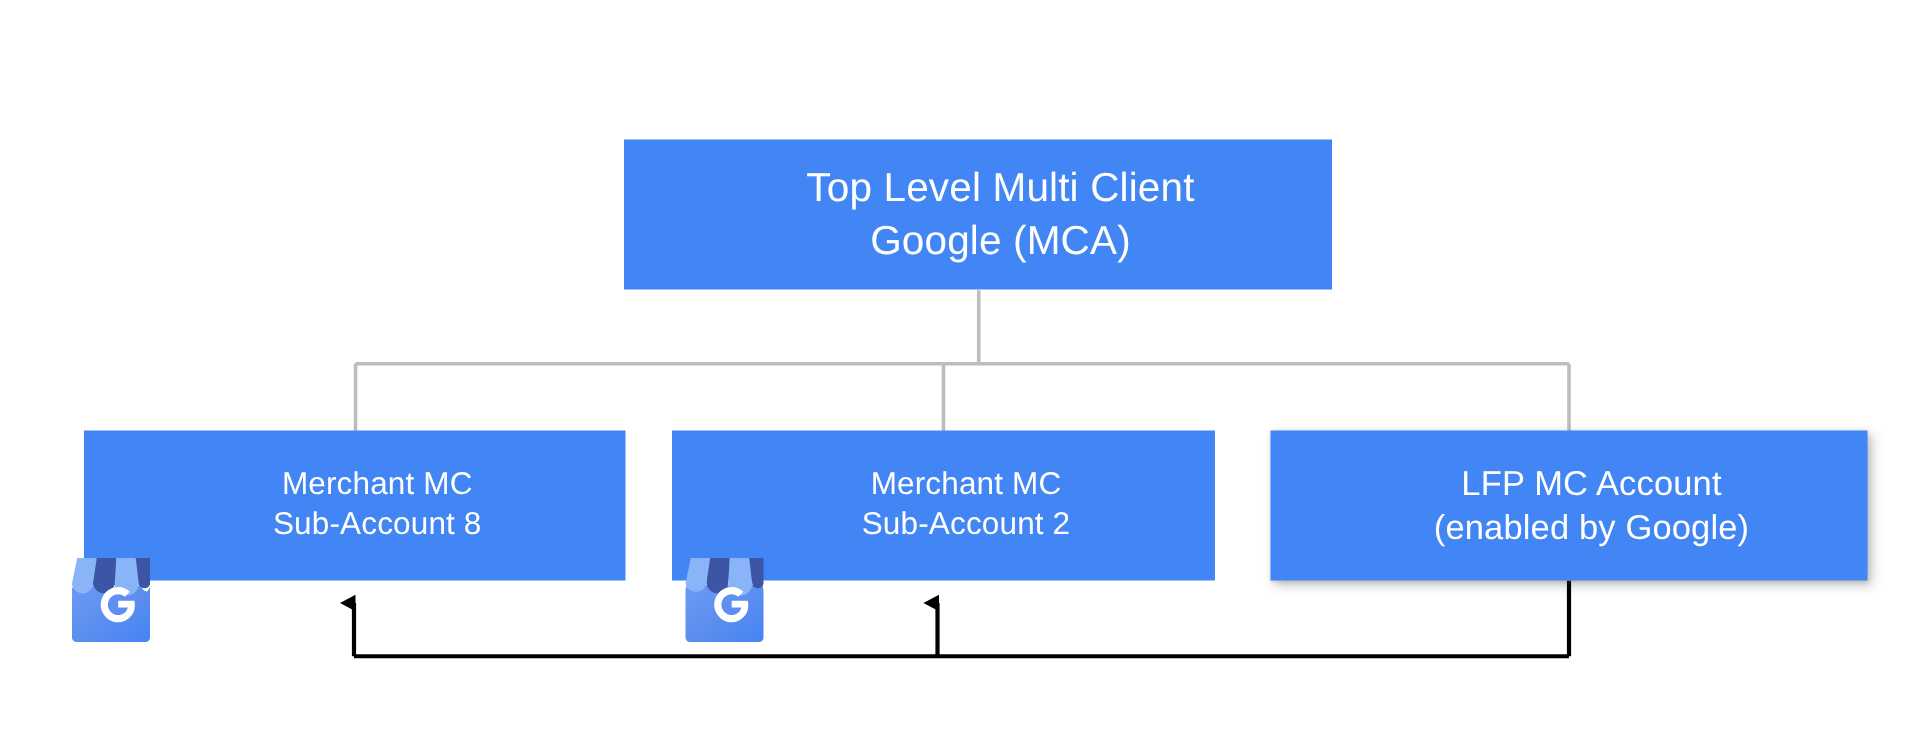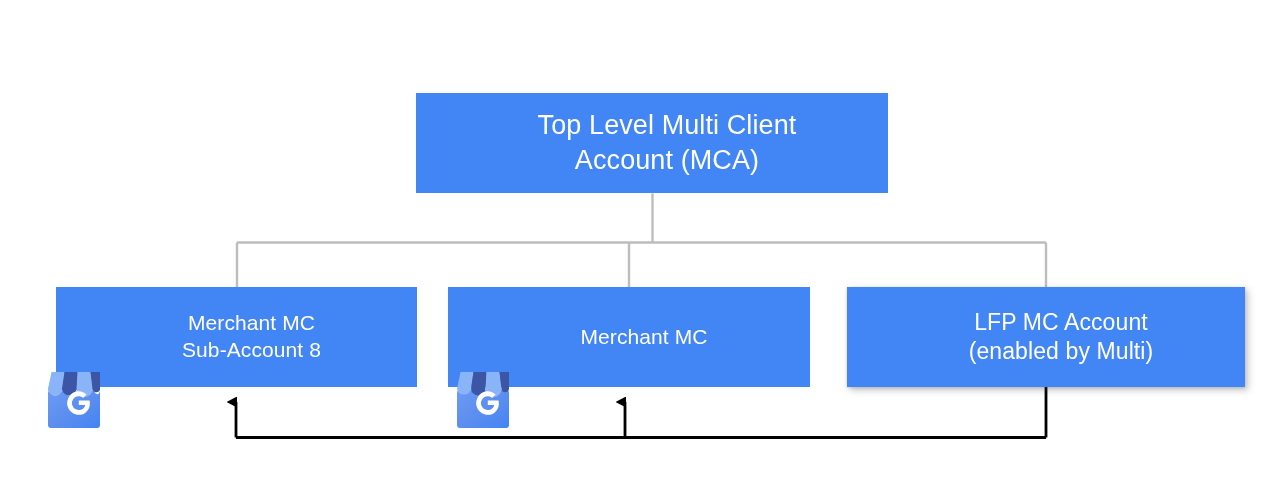--- a/index.html
+++ b/index.html
@@ -115,41 +115,42 @@
       <path d="M1046 387 L1046 437.5"></path>
       <path d="M1046 437.5 L236 437.5"></path>
       <path d="M236 437.5 L236 402" marker-end="url(#arrow-up-head)"></path>
       <path d="M625 437.5 L625 402" marker-end="url(#arrow-up-head)"></path>
     </g>
   </svg>
 
   <div class="node-box" id="node-mca" style="background:#4285F4;">
     <span class="node-label">
       <span class="line">Top Level Multi Client</span>
-      <span class="line">Account (MCA)</span>
+      <span class="line">Google (MCA)</span>
     </span>
   </div>
 
   <div class="node-box" id="node-merchant-1" style="background:#4285F4;">
     <span class="node-label">
       <span class="line">Merchant MC</span>
       <span class="line">Sub-Account 8</span>
     </span>
   </div>
 
   <div class="node-box" id="node-merchant-2" style="background:#4285F4;">
     <span class="node-label">
       <span class="line">Merchant MC</span>
+      <span class="line">Sub-Account 2</span>
     </span>
   </div>
 
   <div class="node-box" id="node-lfp" style="background:#4285F4;">
     <span class="node-label">
       <span class="line">LFP MC Account</span>
-      <span class="line">(enabled by Multi)</span>
+      <span class="line">(enabled by Google)</span>
     </span>
   </div>
 
   <svg class="gmb-icon" id="gmb-icon-1" viewBox="0 0 72 72" xmlns="http://www.w3.org/2000/svg">
     <defs>
       <linearGradient id="store-shade-1" x1="0" y1="0" x2="1" y2="1">
         <stop offset="0%" stop-color="#6C9BF6"></stop>
         <stop offset="55%" stop-color="#5B8DEF"></stop>
         <stop offset="100%" stop-color="#4285F4"></stop>
       </linearGradient>

